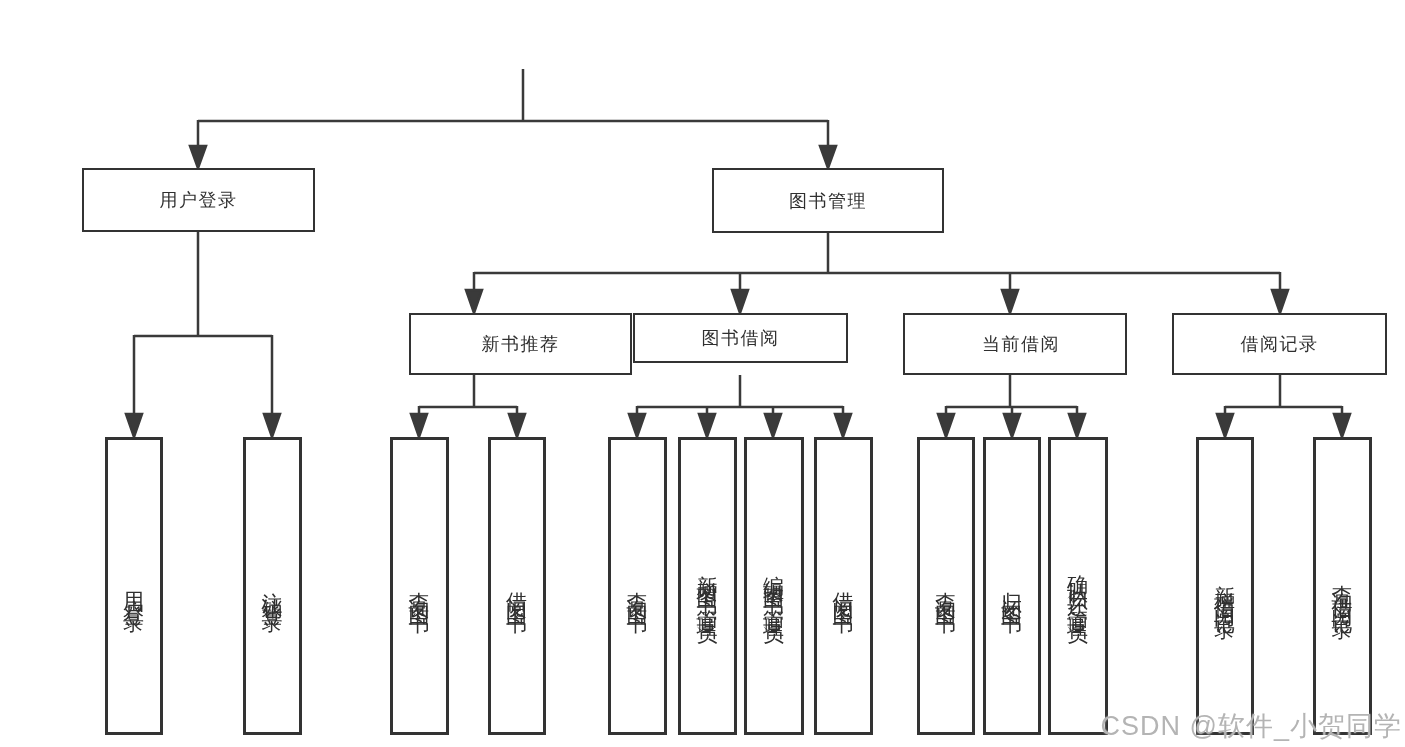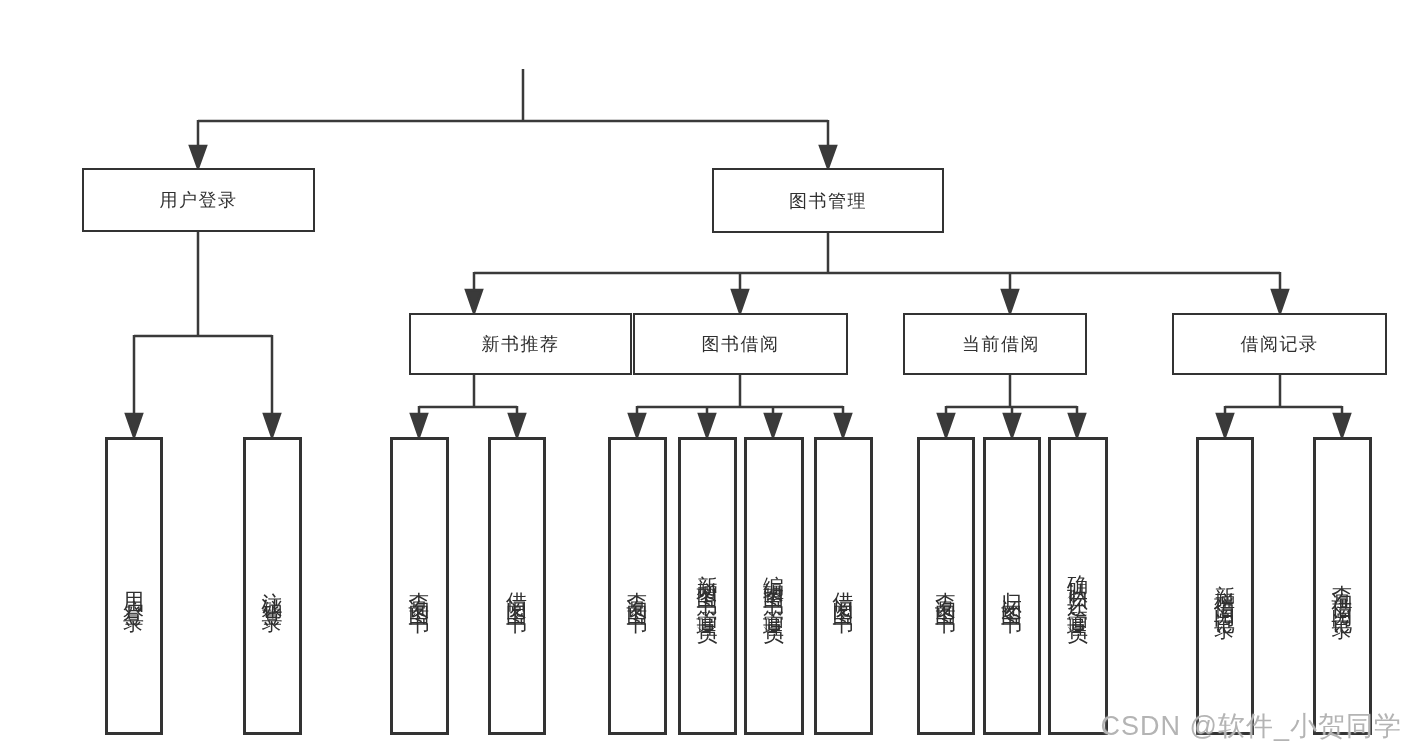--- a/index.html
+++ b/index.html
@@ -78,22 +78,22 @@
       <polygon points="1217,414 1233,414 1225,437"></polygon>
       <polygon points="1334,414 1350,414 1342,437"></polygon>
     </g>
   </svg>
 
 
   <div class="box" style="left:82px;top:168px;width:233px;height:64px;">用户登录</div>
   <div class="box" style="left:712px;top:168px;width:232px;height:65px;">图书管理</div>
 
   <div class="box" style="left:363px;top:313px;width:223px;height:62px;margin-left:46px;">新书推荐</div>
-  <div class="box" style="left:633px;top:313px;width:215px;height:62px;">图书借阅</div>
-  <div class="box" style="left:903px;top:313px;width:184px;height:62px;padding-left:12px;">当前借阅</div>
+  <div class="box" style="left:633px;top:313px;width:215px;height:50px;">图书借阅</div>
+  <div class="box" style="left:903px;top:313px;width:224px;height:62px;padding-left:12px;">当前借阅</div>
   <div class="box" style="left:1172px;top:313px;width:215px;height:62px;">借阅记录</div>
 
   <div class="box vbox" style="left:105px;top:437px;width:58px;height:298px;">用户登录</div>
   <div class="box vbox" style="left:243px;top:437px;width:59px;height:298px;">注销登录</div>
 
   <div class="box vbox" style="left:390px;top:437px;width:59px;height:298px;">查询图书</div>
   <div class="box vbox" style="left:488px;top:437px;width:58px;height:298px;">借阅图书</div>
 
   <div class="box vbox" style="left:608px;top:437px;width:59px;height:298px;">查询图书</div>
   <div class="box vbox" style="left:678px;top:437px;width:59px;height:298px;">新增图书（管理员）</div>

